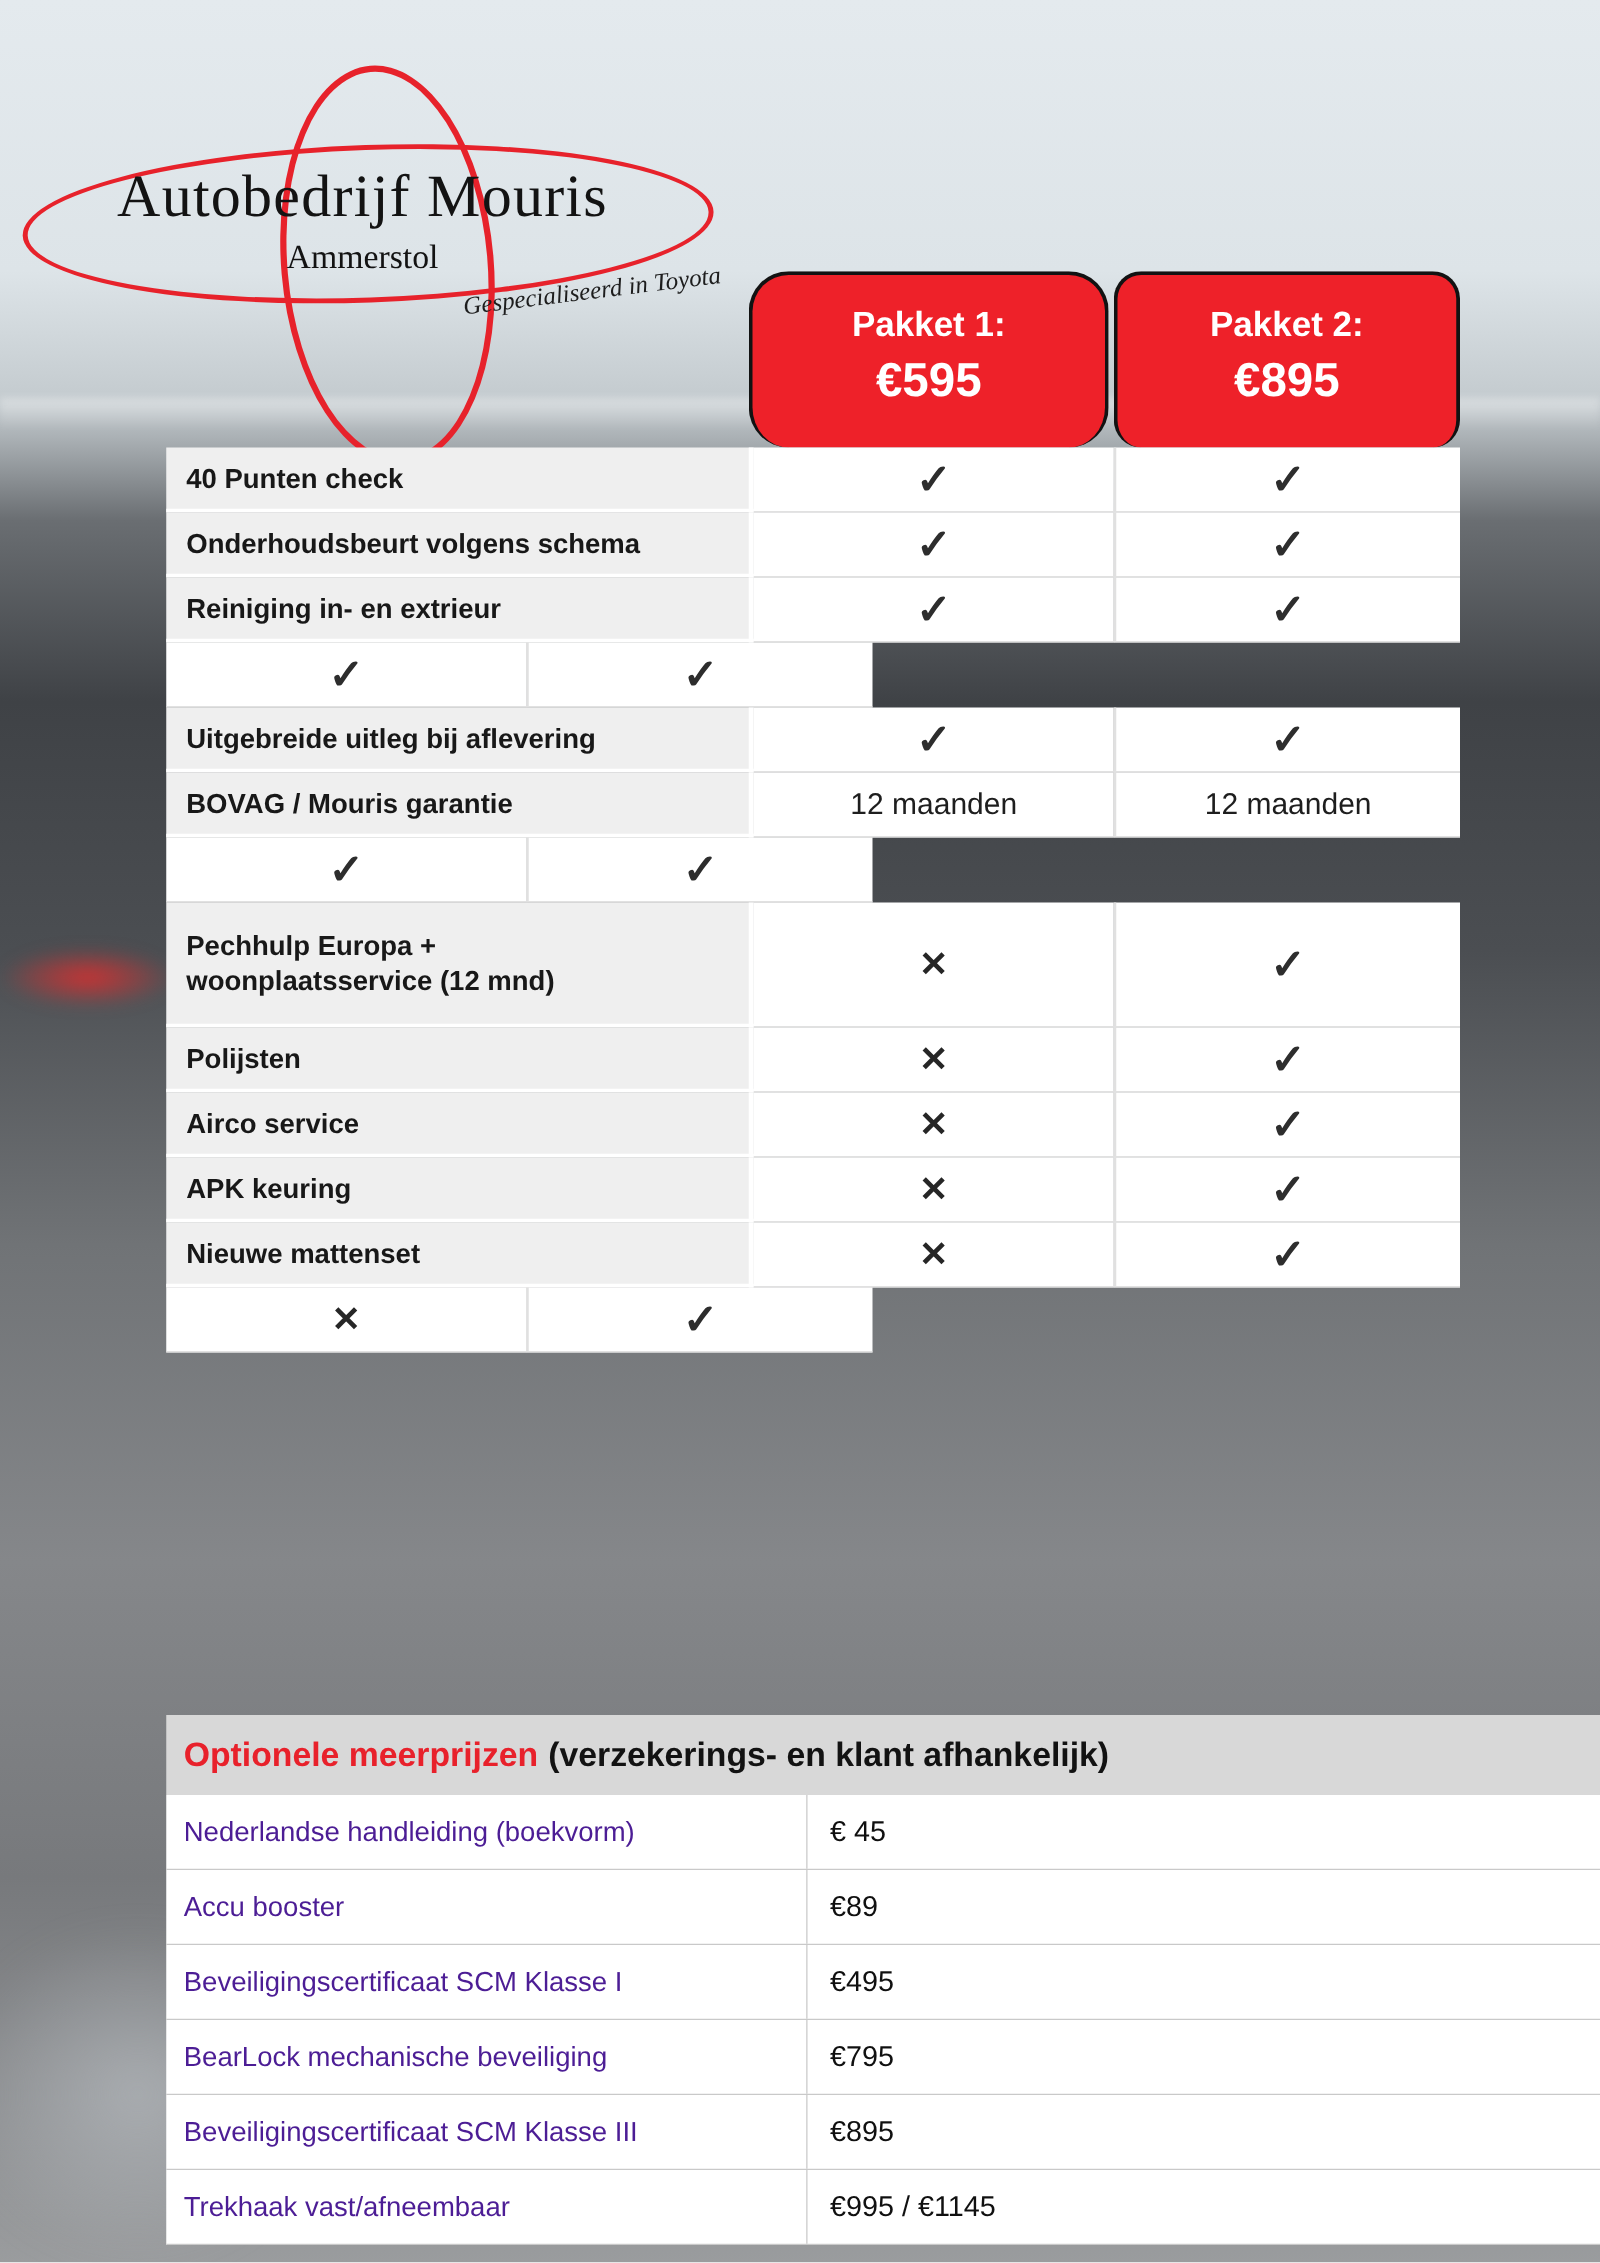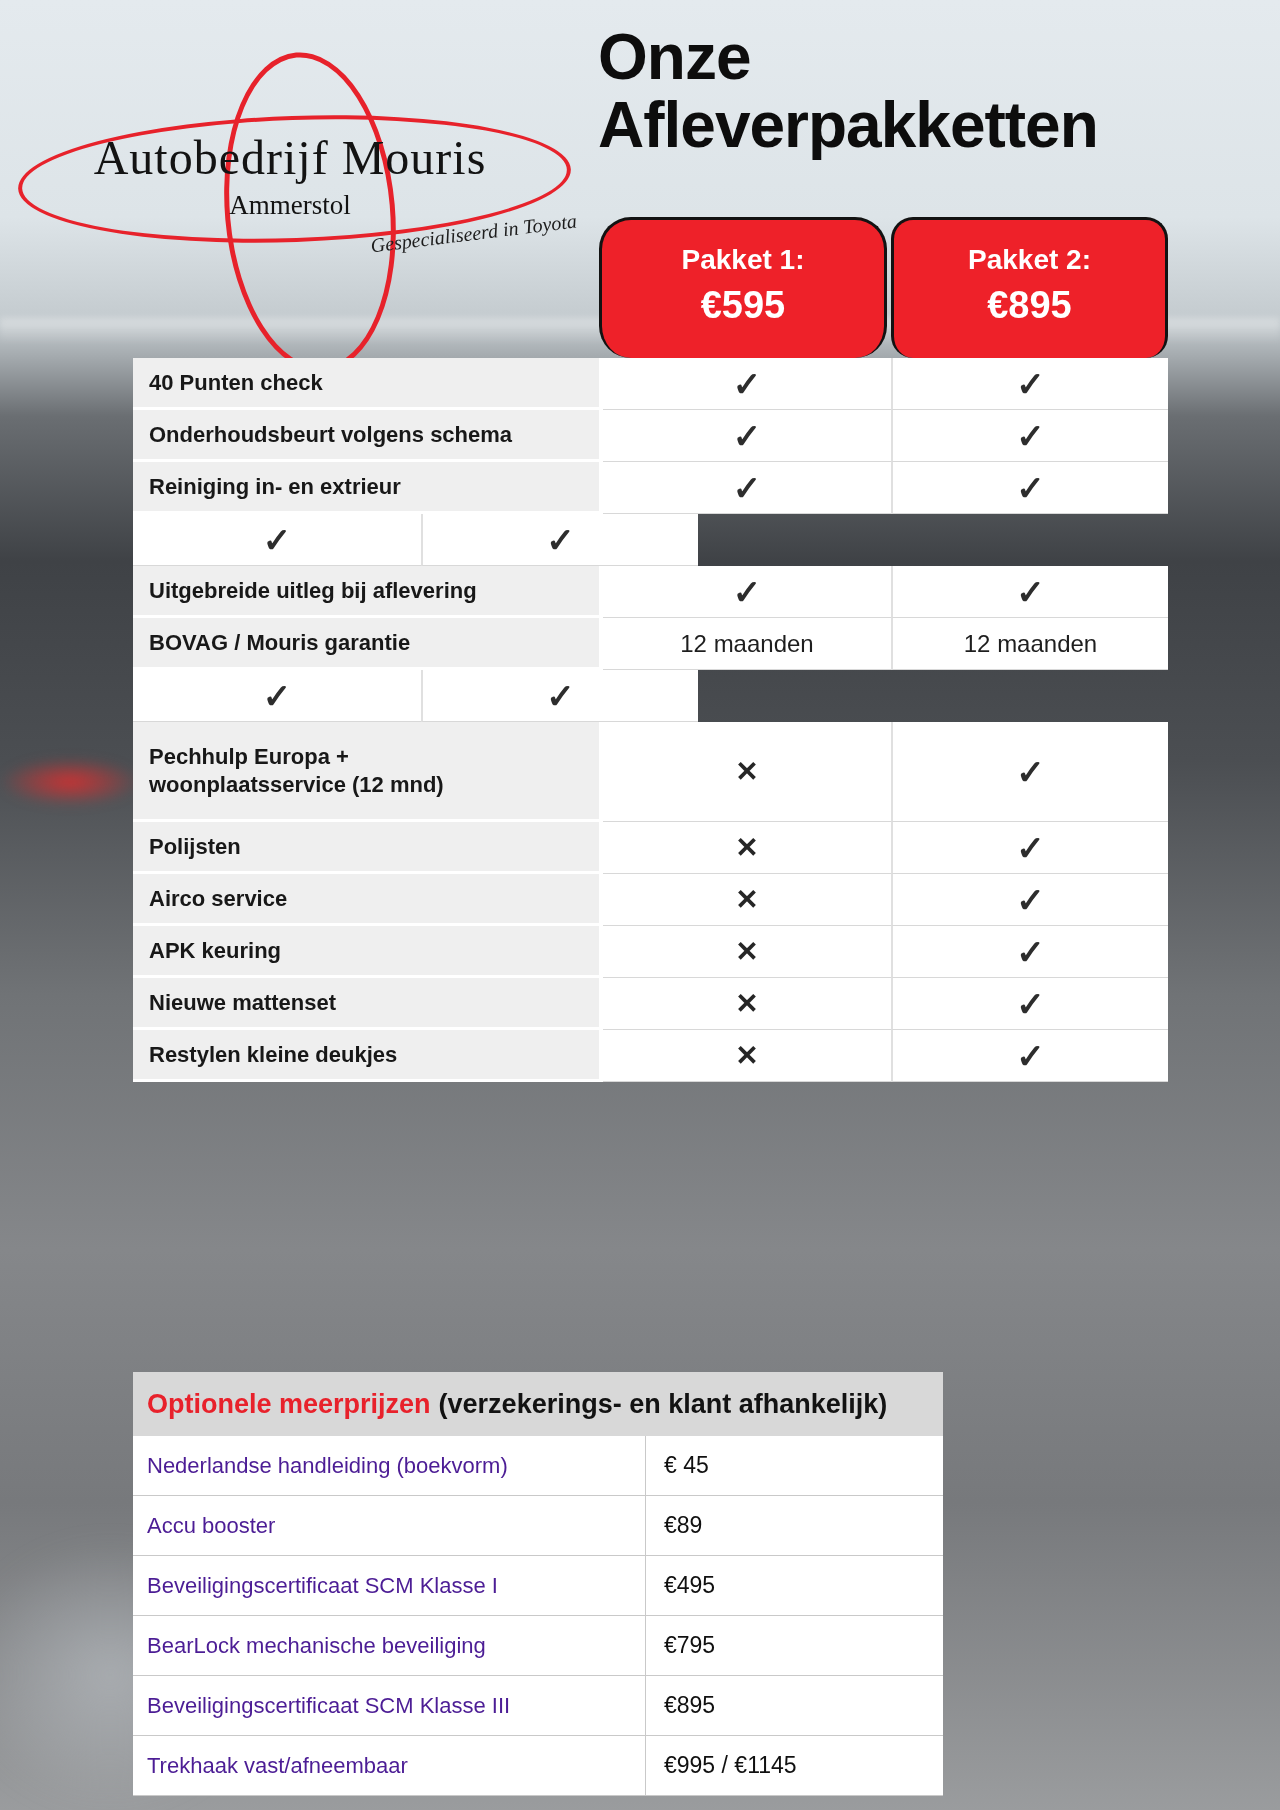--- a/index.html
+++ b/index.html
@@ -98,21 +98,21 @@
   .tval.cross{font-size:28px;font-weight:700;color:#262626;}
   .tval.text{font-size:24px;color:#1e1e1e;}
 
   
   .footnote{
     position:absolute;left:140px;top:1320px;
     font-size:24px;color:#1d2733;
   }
 
   
-  .options{position:absolute;left:133px;top:1372px;width:810px;}
+  .options{position:absolute;left:133px;top:1372px;width:1147px;}
   .options-header{
     box-sizing:border-box;height:64px;background:#d8d8d8;
     display:flex;align-items:center;padding-left:14px;
     font-size:27px;font-weight:700;
   }
   .opt-red{color:#e8212b;}
   .opt-rest{color:#121212;margin-left:8px;}
   .orow{display:flex;height:59px;background:#ffffff;border-bottom:1px solid #c9c9c9;}
   .olabel{
     box-sizing:border-box;width:513px;border-right:1px solid #c9c9c9;
@@ -134,21 +134,20 @@
   <div class="roofline"></div>
 
   <div class="logo">
     <div class="e1"></div>
     <div class="e2"></div>
     <div class="logo-name">Autobedrijf Mouris</div>
     <div class="logo-sub">Ammerstol</div>
     <div class="logo-tagline">Gespecialiseerd in Toyota</div>
   </div>
 
-  <h1 class="title">Onze Afleverpakketten</h1>
 
   <div class="pkg p1">
     <div class="pkg-label">Pakket 1:</div>
     <div class="pkg-price">€595</div>
   </div>
   <div class="pkg p2">
     <div class="pkg-label">Pakket 2:</div>
     <div class="pkg-price">€895</div>
   </div>
 
@@ -206,21 +205,20 @@
         <div class="tlabel">APK keuring</div>
         <div class="tval c1 cross">✕</div>
         <div class="tval c2 check">✓</div>
       </div>
       <div class="trow">
         <div class="tlabel">Nieuwe mattenset</div>
         <div class="tval c1 cross">✕</div>
         <div class="tval c2 check">✓</div>
       </div>
       <div class="trow">
-        <div class="tlabel">Restylen kleine deukjes</div>
         <div class="tval c1 cross">✕</div>
         <div class="tval c2 check">✓</div>
       </div>
     </div>
 
 
   <div class="options">
     <div class="options-header">
       <span class="opt-red">Optionele meerprijzen</span>
       <span class="opt-rest">(verzekerings- en klant afhankelijk)</span>

